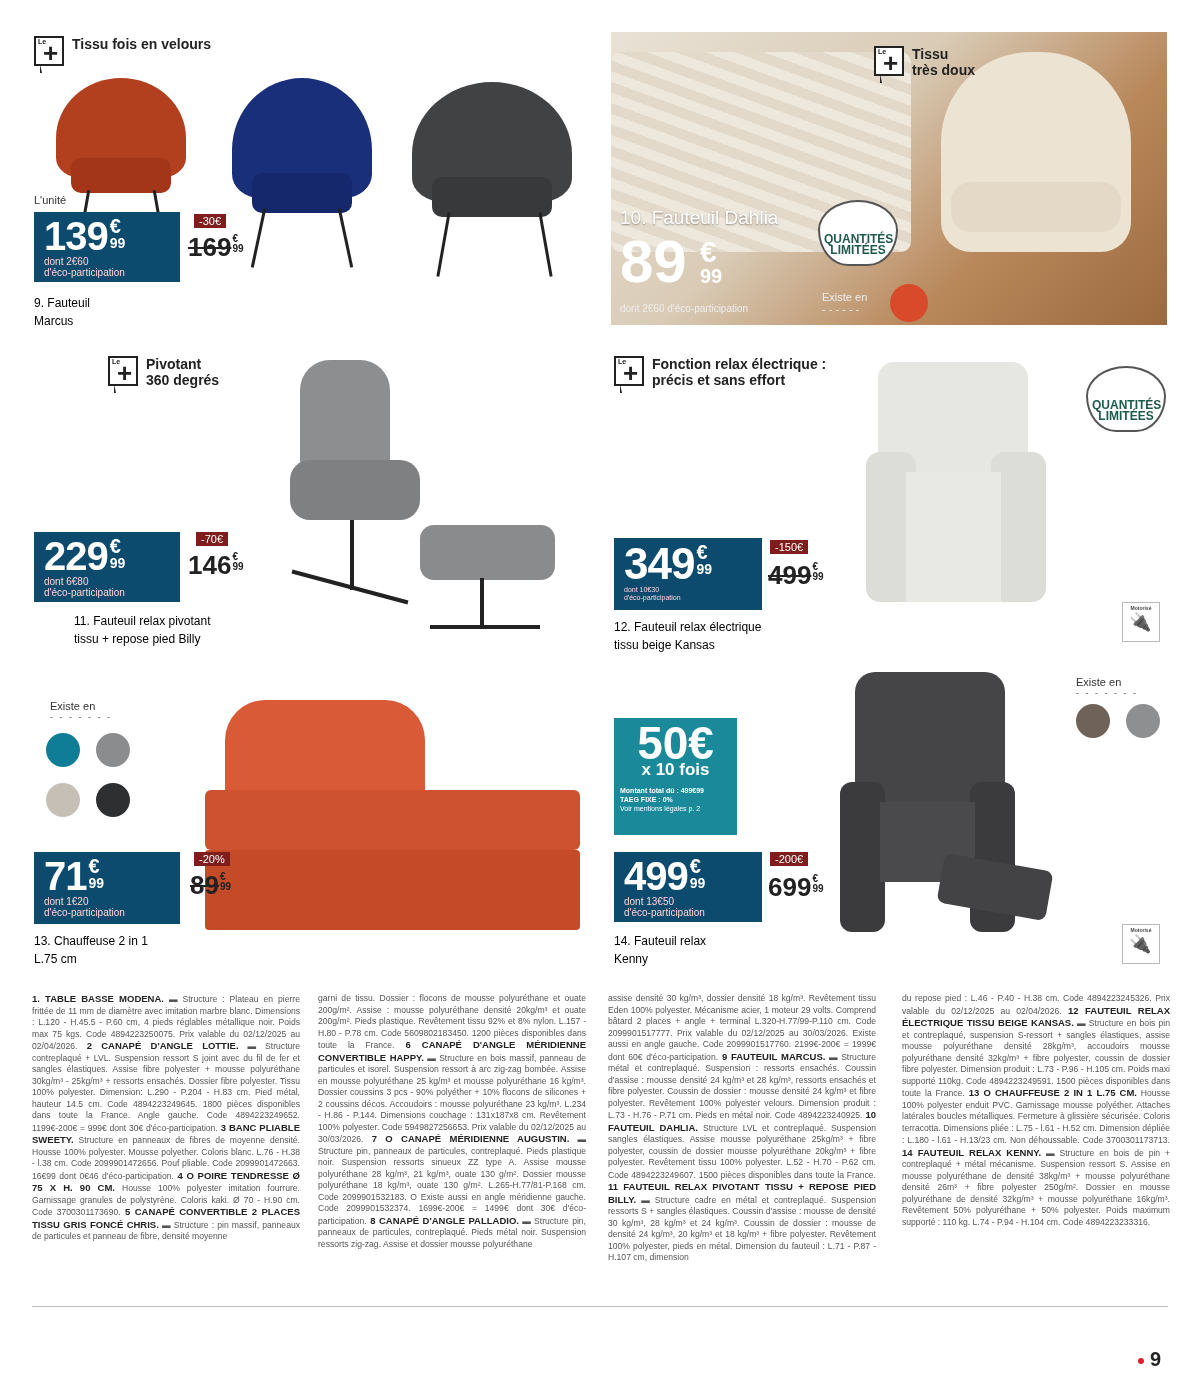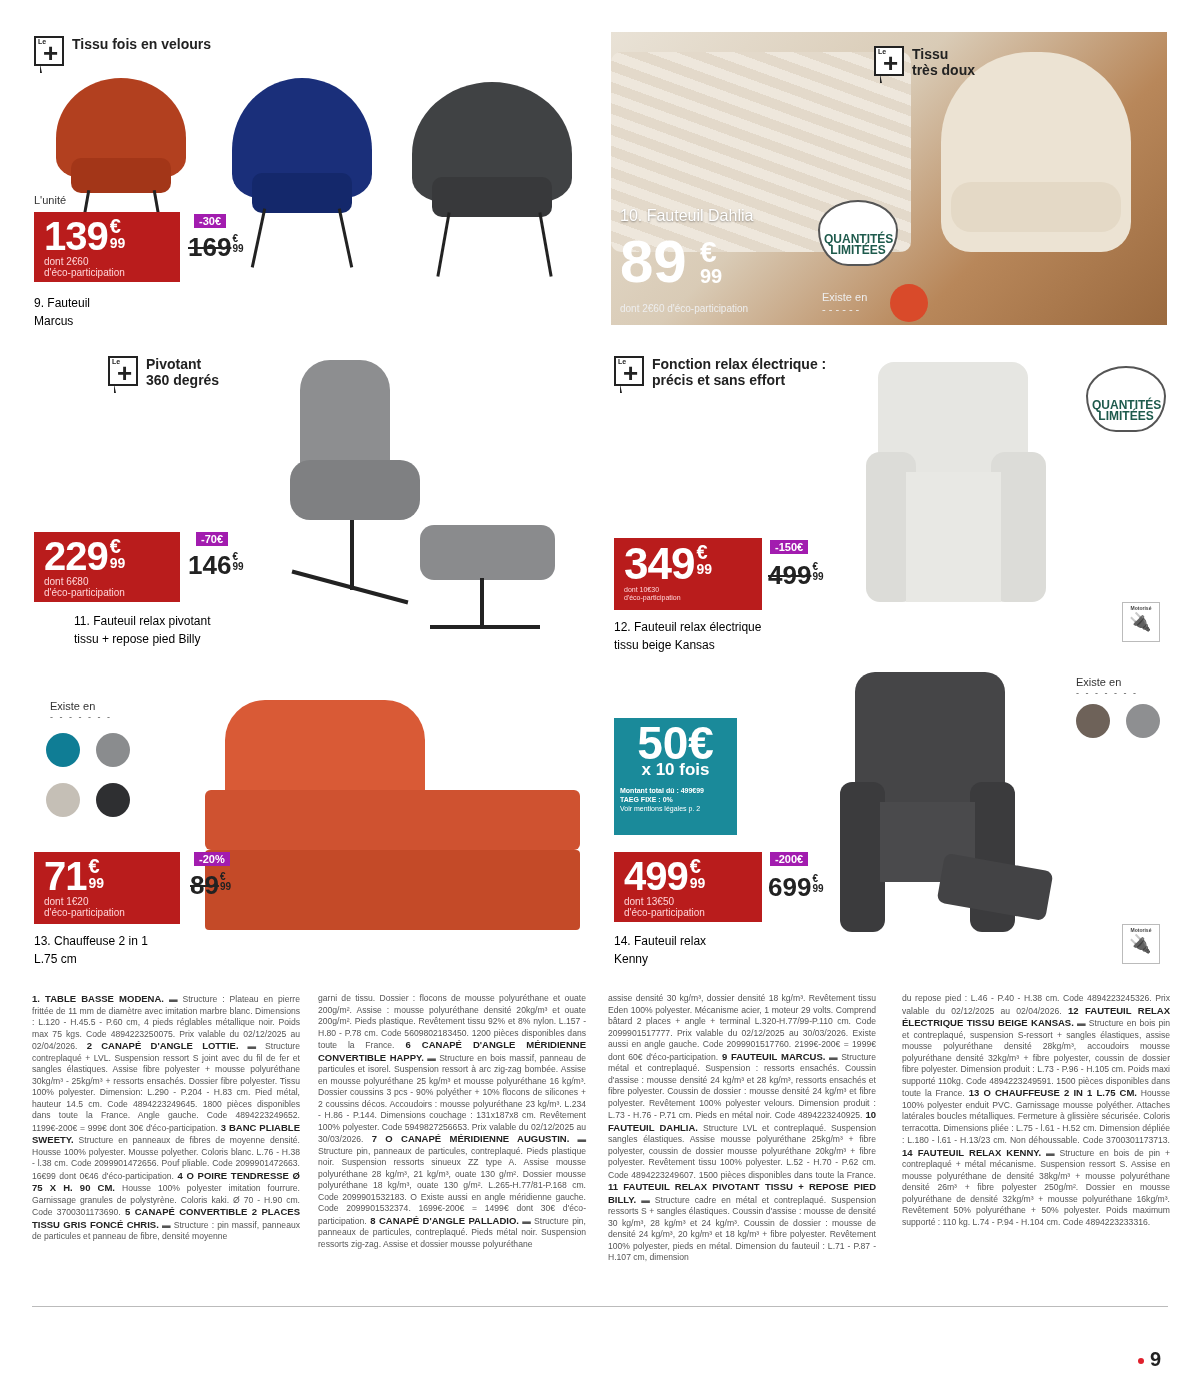--- a/index.html
+++ b/index.html
@@ -7,29 +7,29 @@
 
   
   .leplus { position: absolute; display: flex; align-items: flex-start; gap: 8px; }
   .leplus-box { width: 30px; height: 30px; border: 2px solid #222; background: #fff; position: relative; flex: none; }
   .leplus-box::after { content: ""; position: absolute; left: 4px; bottom: -9px; width: 0; height: 0; border-left: 2px solid #222; border-top: 9px solid transparent; }
   .leplus-box .le { position: absolute; left: 2px; top: 0px; font-size: 7px; font-weight: bold; }
   .leplus-box .plus { position: absolute; left: 7px; top: 2px; font-size: 26px; line-height: 26px; font-weight: 900; }
   .leplus-text { font-size: 14px; font-weight: bold; line-height: 16px; color: #222; }
 
   
-  .price-tag { position: absolute; background: #b91c1c; color: #fff; padding: 4px 8px 4px 10px; }
+  .price-tag { position: absolute; background: #0c4a6e; color: #fff; padding: 4px 8px 4px 10px; }
   .price-main { display: flex; align-items: flex-start; line-height: 1; }
   .price-int { font-size: 40px; font-weight: 900; letter-spacing: -1px; }
   .price-side { display: flex; flex-direction: column; margin-left: 2px; }
   .price-euro { font-size: 20px; font-weight: 900; line-height: 20px; }
   .price-cents { font-size: 14px; font-weight: 900; line-height: 14px; }
   .eco { font-size: 10px; line-height: 11px; color: #ffd3d6; }
 
-  .discount { position: absolute; background: #a21caf; color: #fff; font-size: 11px; font-weight: bold; padding: 1px 5px; }
+  .discount { position: absolute; background: #7f1d1d; color: #fff; font-size: 11px; font-weight: normal; padding: 1px 5px; }
   .old-price { position: absolute; display: flex; align-items: flex-start; color: #222; line-height: 1; }
   .old-int { font-size: 26px; font-weight: 900; text-decoration: line-through; }
   .old-side { display: flex; flex-direction: column; font-size: 10px; font-weight: bold; margin-left: 1px; }
 
   .prod-name { position: absolute; font-size: 12px; line-height: 18px; color: #000000; }
   .unit { position: absolute; font-size: 11px; color: #333; }
 
   .qte-badge { position: absolute; width: 80px; height: 66px; }
   .qte-badge .heart { position: absolute; inset: 0; background: #fff; border: 2px solid #555; border-radius: 40px 40px 30px 30px / 30px 30px 36px 36px; }
   .qte-badge .txt { position: absolute; left: 6px; right: 6px; bottom: 10px; text-align: center; font-size: 12px; font-weight: 900; color: #1e5a4c; line-height: 11px; }
@@ -37,21 +37,21 @@
   .existe { position: absolute; font-size: 11px; color: #333; }
   .existe .dash { letter-spacing: 2px; font-size: 9px; color: #555; }
   .swatch { position: absolute; width: 34px; height: 34px; border-radius: 50%; }
 
   .moto { position: absolute; width: 38px; height: 40px; border: 1px solid #bbb; background: #fff; text-align: center; }
   .moto .lbl { font-size: 5px; font-weight: bold; color: #444; margin-top: 2px; }
   .moto .plug { font-size: 18px; line-height: 22px; }
 
   .photo-bg { position: absolute; left: 611px; top: 32px; width: 556px; height: 293px; background: linear-gradient(135deg, #e9e2d6 0%, #d9cbb6 40%, #b8875a 70%, #9b6a3f 100%); overflow: hidden; }
   .bed { position: absolute; left: 0; top: 20px; width: 300px; height: 200px; background: repeating-linear-gradient(20deg, #eee7dc 0 10px, #e3d9ca 10px 20px); border-radius: 10px; }
-  .dahlia-title { position: absolute; left: 620px; top: 207px; font-size: 16px; color: #fff; text-shadow: 0 1px 2px rgba(0,0,0,.4); }
+  .dahlia-title { position: absolute; left: 620px; top: 207px; font-size: 19px; color: #fff; text-shadow: 0 1px 2px rgba(0,0,0,.4); }
   .dahlia-int { position: absolute; left: 620px; top: 232px; font-size: 60px; font-weight: 900; color: #fff; line-height: 1; }
   .dahlia-side { position: absolute; left: 700px; top: 238px; color: #fff; font-weight: 900; }
   .dahlia-eco { position: absolute; left: 620px; top: 303px; font-size: 10px; color: #eee; }
   .dahlia-existe { position: absolute; left: 822px; top: 291px; font-size: 11px; color: #eee; }
 
   
   .chair { position: absolute; }
   .chair .back { position: absolute; border-radius: 50% 50% 20% 20% / 60% 60% 20% 20%; }
   .chair .seat { position: absolute; border-radius: 10px; }
   .chair .leg { position: absolute; width: 3px; background: #222; }

